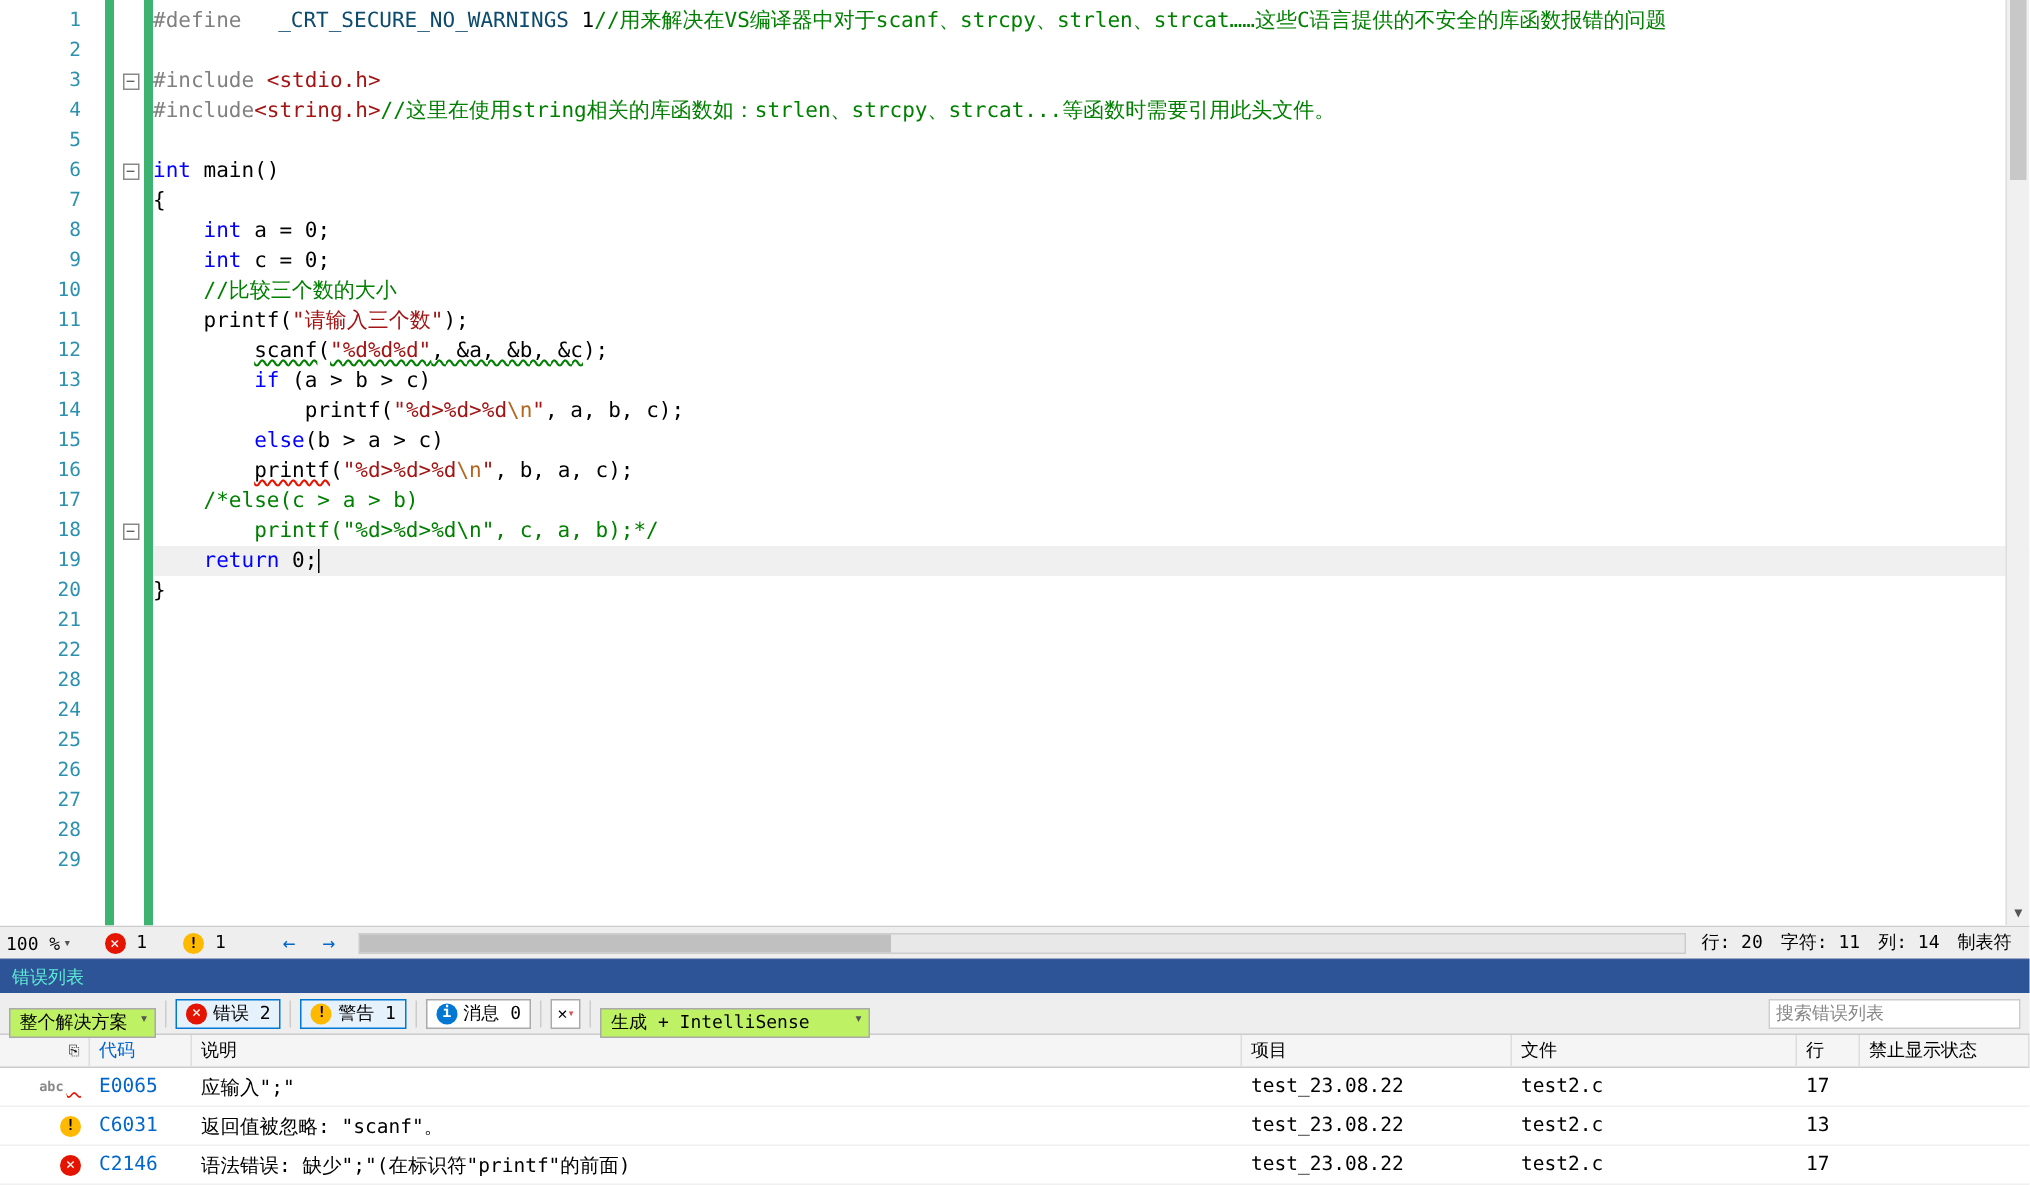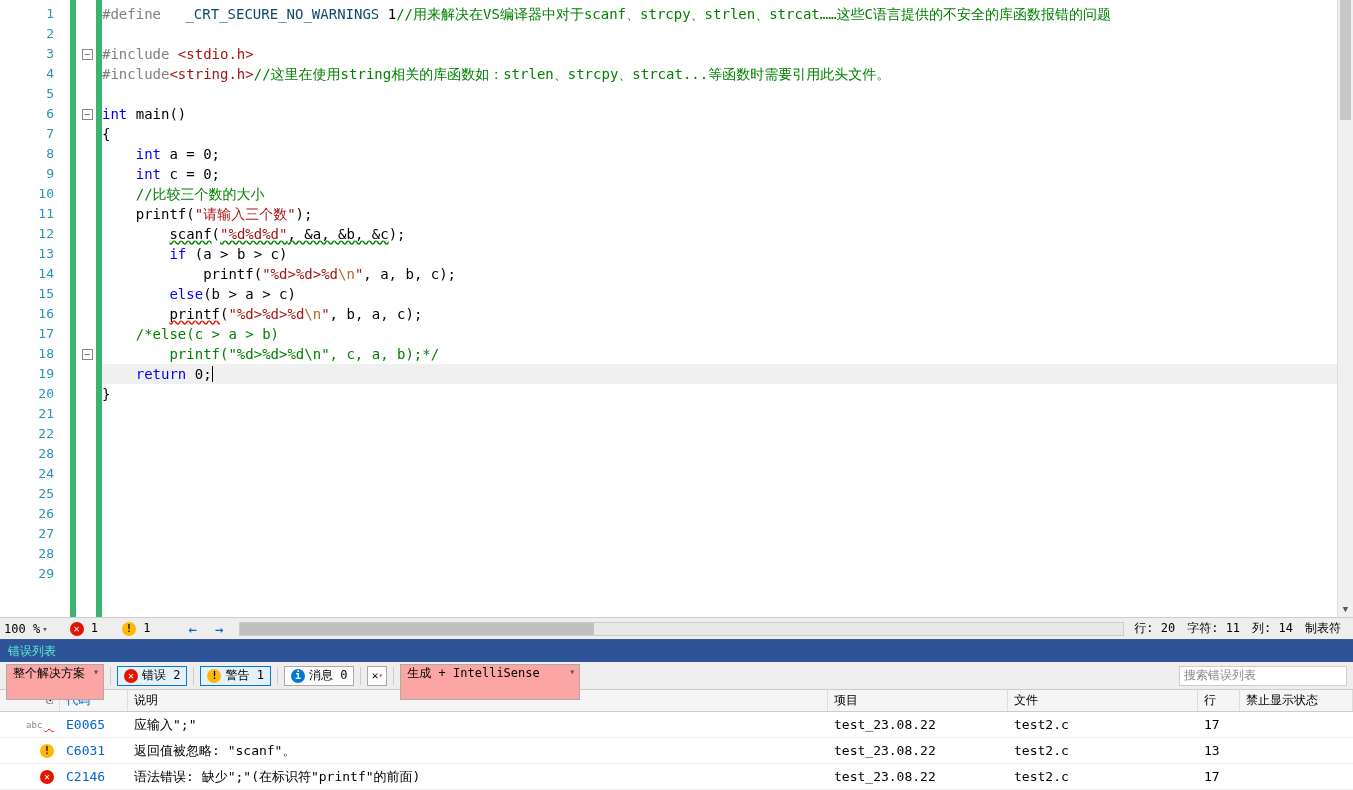--- a/index.html
+++ b/index.html
@@ -29,40 +29,40 @@
 .status-strip .hscroll { flex:1; height:14px; background:#e8e8e8; border:1px solid #ccc; position:relative; margin:0 4px;}
 .status-strip .hscroll .thumb { position:absolute; left:0; top:0; height:100%; width:40%; background:#c0c0c0;}
 .status-strip .right-info { display:flex; gap:12px; padding-right:8px;}
 .icon-circle { width:14px; height:14px; border-radius:50%; display:inline-flex; align-items:center; justify-content:center; font-size:10px; color:#fff; font-weight:bold;}
 .ic-err { background:#e51400;}
 .ic-warn { background:#ffb900; color:#000;}
 .ic-info { background:#0078d4;}
 .error-panel { display:flex; flex-direction:column; border-top:1px solid #3b5998;}
 .error-title { background:#2d5496; color:#5eead4; height:22px; line-height:22px; padding-left:8px; font-size:12px;}
 .error-toolbar { background:#eee; height:28px; border-bottom:1px solid #ccc; display:flex; align-items:center; padding:0 6px; gap:4px; font-size:12px;}
-.tb-select { border:1px solid #aaa; background:#fca5a5; height:36px; padding:0 18px 0 6px; position:relative; cursor:pointer;margin-top:12px;}
+.tb-select { border:1px solid #aaa; background:#bef264; height:20px; padding:0 18px 0 6px; position:relative; cursor:pointer;margin-top:12px;}
 .tb-select::after { content:"▾"; position:absolute; right:4px; top:1px; color:#555; font-size:10px;}
 .tb-btn { border:1px solid #aaa; background:#fff; height:20px; padding:0 6px; display:flex; align-items:center; gap:4px; cursor:pointer;}
 .tb-btn.selected { border:1px solid #0078d4; background:#e5f1fb;}
 .tb-sep { width:1px; height:18px; background:#ccc; margin:0 2px;}
 .tb-filtericon { width:20px; height:20px; border:1px solid #aaa; background:#fff; display:flex; align-items:center; justify-content:center; cursor:pointer; font-size:11px;}
 .tb-search { margin-left:auto; border:1px solid #ccc; background:#fff; height:20px; width:168px; padding:0 4px; color:#888;}
 .error-table { flex:1; }
 .et-head { display:flex; background:#f5f5f5; border-bottom:1px solid #ccc; height:22px; align-items:center; font-size:12px;}
 .et-head div { border-right:1px solid #ddd; padding:0 6px; height:100%; display:flex; align-items:center;}
 .et-row { display:flex; height:26px; align-items:center; font-size:13px; border-bottom:1px solid #f0f0f0;}
 .et-row div { padding:0 6px;}
 .col-icon{width:60px;display:flex;justify-content:flex-end;gap:2px;}
 .col-code{width:68px;color:#0066cc;}
 .col-desc{width:700px;}
 .col-proj{width:180px;}
 .col-file{width:190px;}
 .col-line{width:42px;}
 .col-sup{flex:1;}
-.abc-icon{font-size:9px;color:#888;font-weight:normal;}
+.abc-icon{font-size:9px;color:#888;font-weight:bold;}
 .dd-arrow{font-size:9px;color:#555;}
 .vscroll{position:absolute;right:0;top:0;bottom:0;width:16px;background:#f0f0f0;border-left:1px solid #ddd;}
 .vscroll .vthumb{position:absolute;top:0;left:2px;right:2px;height:120px;background:#c8c8c8;}
 .vscroll .varrow{position:absolute;left:0;width:100%;height:16px;display:flex;align-items:center;justify-content:center;font-size:9px;color:#555;}
 .vscroll .va-top{top:0;} .vscroll .va-bot{bottom:0;}
 .fold-box{width:11px;height:11px;border:1px solid #888;font-size:10px;line-height:9px;text-align:center;color:#555;background:#fff;}
 </style>
 </head>
 <body>
 

